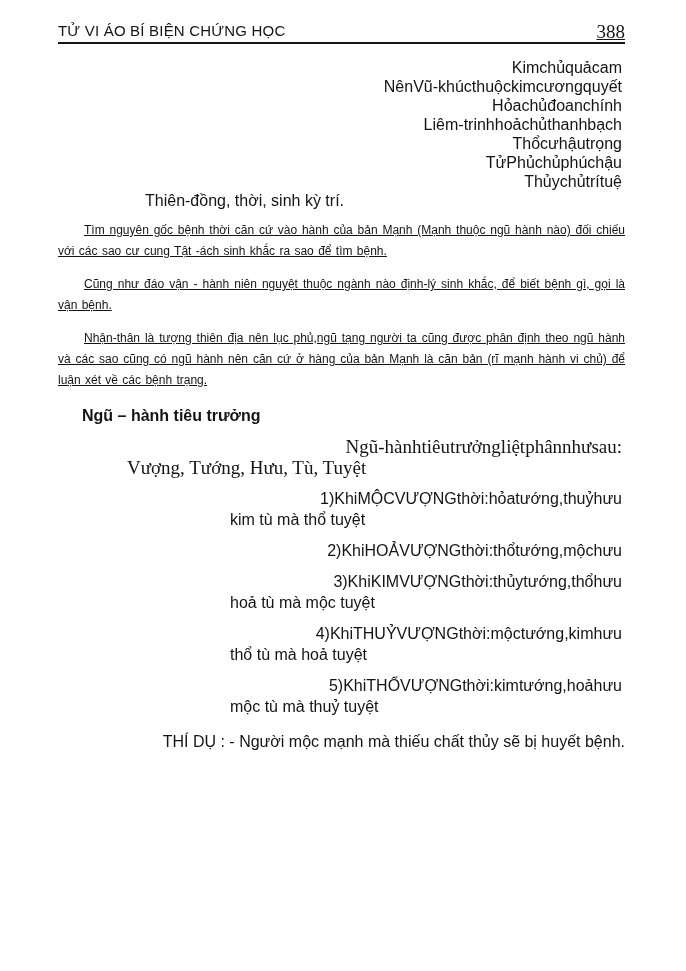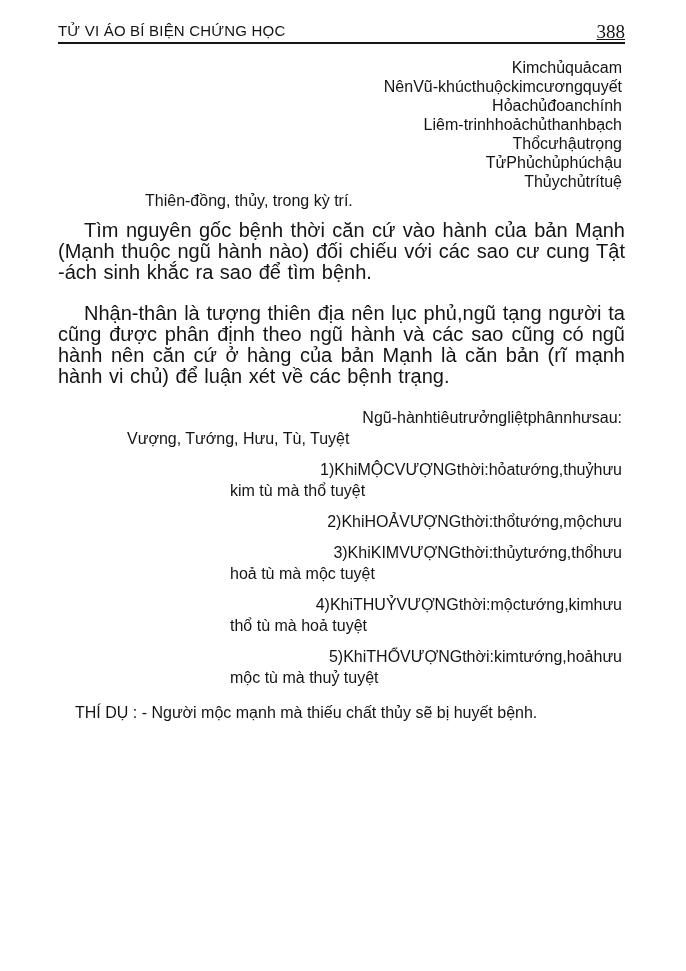--- a/index.html
+++ b/index.html
@@ -20,34 +20,35 @@
     border-bottom:2px solid #161616;padding-bottom:3px;
   }
   .hdr-title{font-size:15px;letter-spacing:.2px;}
   .hdr-page{font-family:"Liberation Serif","DejaVu Serif",serif;font-size:19px;line-height:15px;text-decoration:underline;}
   
   .verse{margin:14px 0 0 87px;width:477px;font-size:16px;line-height:19px;}
   .jline{display:flex;justify-content:flex-end;}
   .verse-last{text-align:left;}
   
   .para{
-    margin-top:10px;font-size:20px;line-height:21px;
+    margin-top:10px;font-size:12px;line-height:21px;
     text-align:justify;text-indent:26px;
     word-spacing:1px;
+    text-decoration:underline;
   }
   
   .sec-heading{margin:14px 0 0 24px;font-size:16px;font-weight:bold;line-height:21px;}
-  .intro{margin-top:10px;font-size:16px;line-height:21px;}
+  .intro{margin-top:10px;font-size:19px;line-height:21px;font-family:Liberation Serif, serif;}
   .intro-first{margin-left:24px;width:540px;}
   .intro-second{margin-left:69px;}
   .list{font-size:16px;line-height:21px;}
   .list-item{margin-top:10px;}
   .item-first{margin-left:27px;width:537px;}
   .item-second{margin-left:172px;}
-  .example{margin-top:14px;margin-left:17px;font-size:16px;line-height:21px;}
+  .example{margin-top:14px;margin-left:17px;font-size:16px;line-height:21px;text-align:right;}
   
   .ftr{
     position:absolute;left:58px;right:61px;top:979px;
     border-top:2px solid #161616;padding-top:3px;
     font-size:15px;letter-spacing:.2px;
   }
 </style>
 </head>
 <body>
 
@@ -104,26 +105,28 @@
           <span>phúc</span>
           <span>hậu</span>
         </div>
         <div class="jline ">
           <span>Thủy</span>
           <span>chủ</span>
           <span>trí</span>
           <span>tuệ</span>
         </div>
       </div>
-    <div class="verse-last">Thiên-đồng, thủy, trong kỳ trí.</div>
+    <div class="verse-last">Thiên-đồng, thời, sinh kỳ trí.</div>
   </div>
 
   <p class="para">Tìm nguyên gốc bệnh thời căn cứ vào hành của bản Mạnh (Mạnh thuộc ngũ hành nào) đối chiếu với các sao cư cung Tật -ách sinh khắc ra sao để tìm bệnh.</p>
+  <p class="para">Cũng như đáo vận - hành niên nguyệt thuộc ngành nào định-lý sinh khắc, để biết bệnh gì, gọi là vận bệnh.</p>
   <p class="para">Nhận-thân là tượng thiên địa nên lục phủ,ngũ tạng người ta cũng được phân định theo ngũ hành và các sao cũng có ngũ hành nên căn cứ ở hàng của bản Mạnh là căn bản (rĩ mạnh hành vi chủ) để luận xét về các bệnh trạng.</p>
 
+  <div class="sec-heading">Ngũ – hành tiêu trưởng</div>
 
   <div class="intro">
     <div class="intro-first">
         <div class="jline ">
           <span>Ngũ-hành</span>
           <span>tiêu</span>
           <span>trưởng</span>
           <span>liệt</span>
           <span>phân</span>
           <span>như</span>

